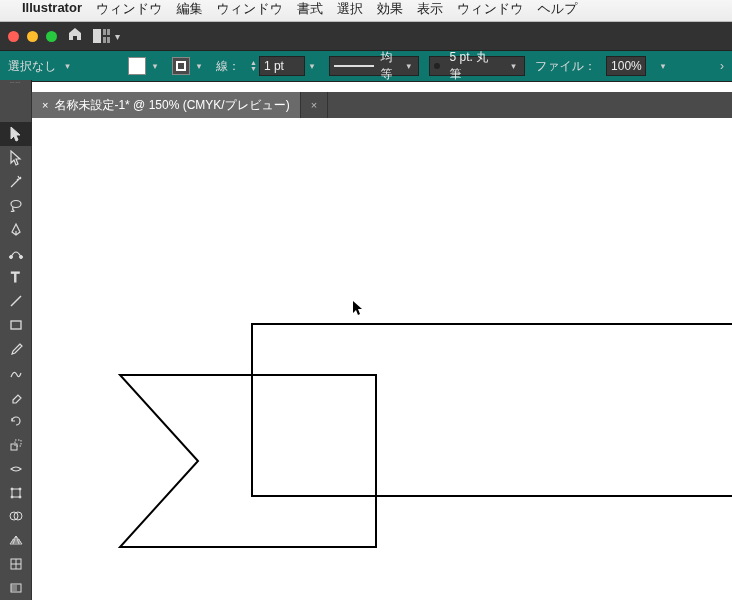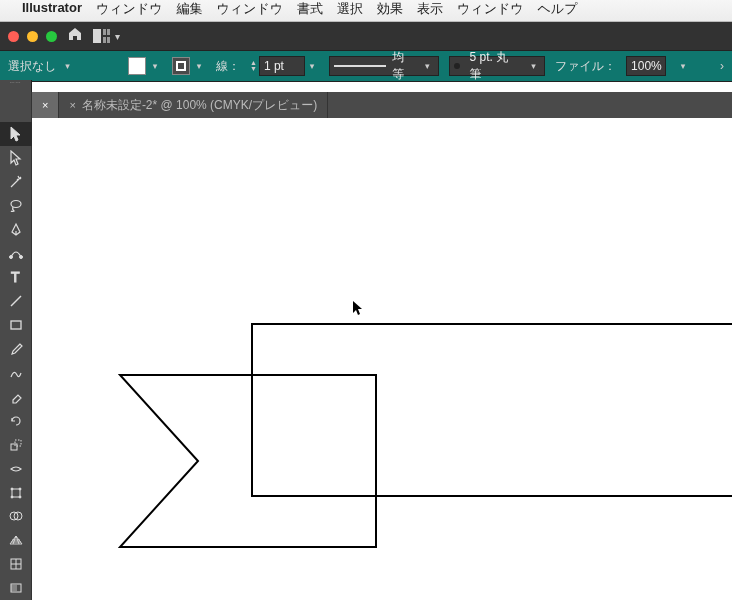--- a/index.html
+++ b/index.html
@@ -27,21 +27,21 @@
     .swatch { width: 18px; height: 18px; border: 1px solid #888; display: flex; align-items: center; justify-content: center; }
     .swatch.fill { background: #fff; }
     .swatch.stroke { background: #4a4a4a; }
     .swatch.stroke .inner { width: 10px; height: 10px; border: 2px solid #fff; }
     .drop { width: 14px; display: flex; align-items: center; justify-content: center; color: #ccc; font-size: 9px; }
     .label { color: #ddd; }
     .spinner { display: flex; align-items: center; }
     .spinner .arrows { display: flex; flex-direction: column; font-size: 7px; line-height: 6px; color: #ccc; padding-right: 2px; }
     .field { height: 20px; background: #3a3a3a; border: 1px solid #222; color: #eee; font-size: 12px; padding: 0 4px; display: flex; align-items: center; }
     .field.w40 { width: 46px; }
-    .field.w70 { width: 110px; justify-content: flex-end; gap: 6px;}
+    .field.w70 { width: 90px; justify-content: flex-end; gap: 6px;}
     .field.w90 { width: 96px; gap: 10px; justify-content: center;}
     .field.w50 { width: 40px; }
     .stroke-preview { width: 56px; height: 2px; background: #ddd; }
     .brush-dot { width: 6px; height: 6px; background: #222; border-radius: 50%; }
     .overflow { margin-left: auto; color: #ccc; font-size: 12px; }
 
     
     .toolgrip { position: absolute; left: 0; top: 80px; width: 32px; height: 12px; background: #4a4a4a; border-right: 1px solid #222; }
     .toolgrip .dots { color:#888; font-size:8px; text-align:center; line-height:6px; letter-spacing:1px;}
 
@@ -147,24 +147,24 @@
   <span class="overflow">›</span>
 </div>
 
 <div class="toolgrip">
     <div class="dots">┄┄</div>
   </div>
 
 <div class="tabbar">
   <div class="tab active">
     <span class="x">×</span>
+    <span>名称未設定-1* @ 150% (CMYK/プレビュー)</span>
   </div>
   <div class="tab">
     <span class="x">×</span>
-    <span>名称未設定-2* @ 100% (CMYK/プレビュー)</span>
   </div>
 </div>
 
 <div class="toolbar">
   <div class="tool active">
       <svg width="14" height="16" viewBox="0 0 14 16">
         <path d="M2 1 L2 13 L5 10 L7 15 L9 14 L7 9 L11 9 Z" fill="#ddd"></path>
       </svg>
     </div>
   <div class="tool">

